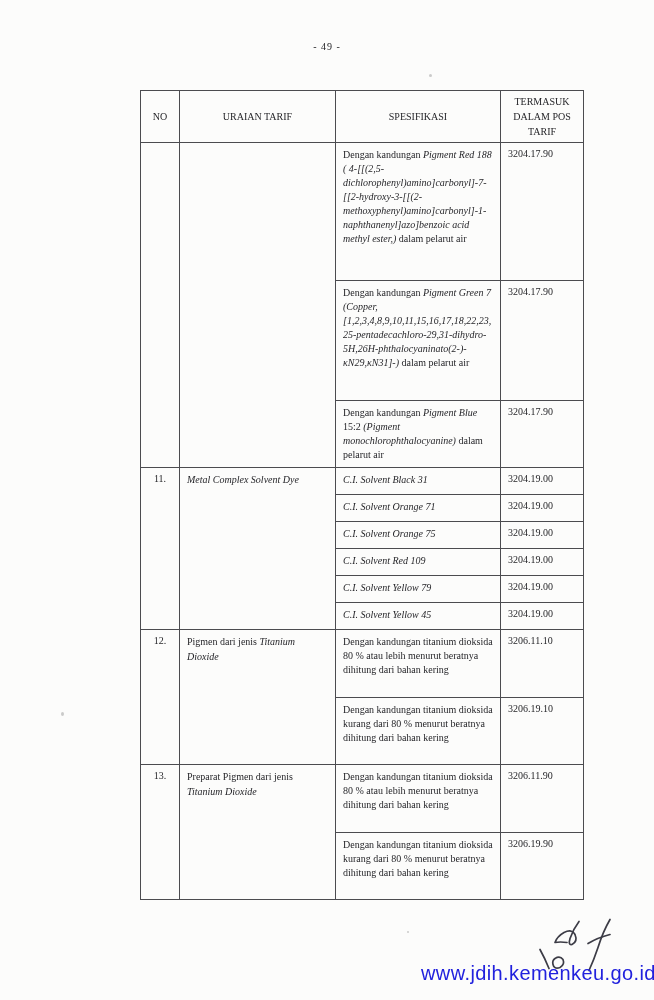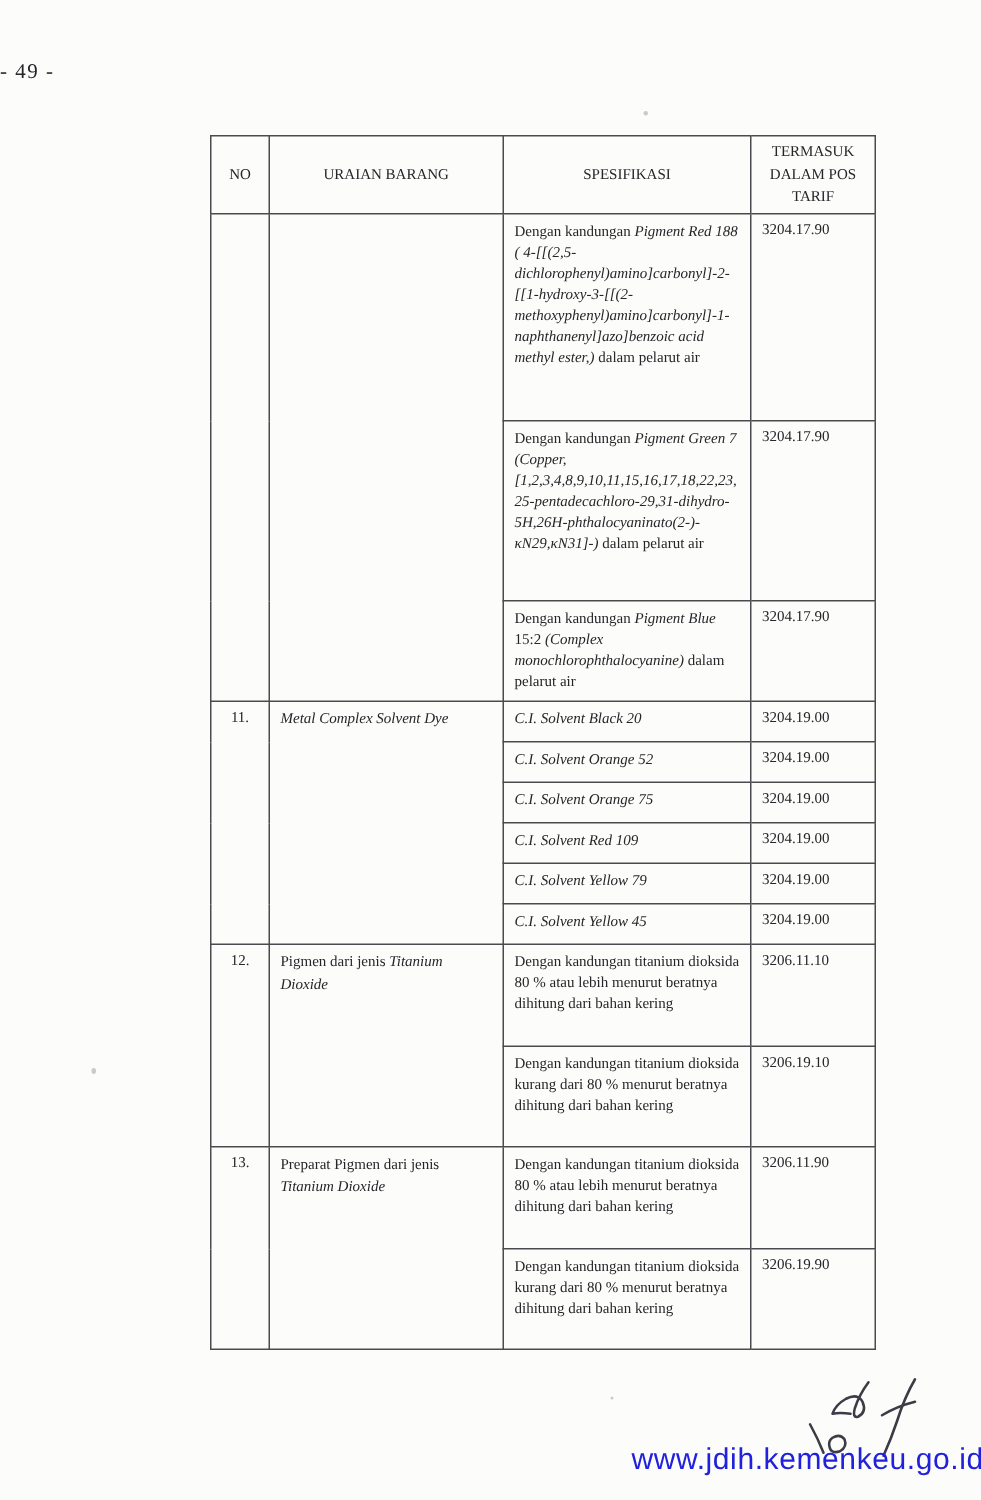--- a/index.html
+++ b/index.html
@@ -4,21 +4,21 @@
 <style>
   html,body{margin:0;padding:0;}
   body{
     width:654px;height:1000px;position:relative;overflow:hidden;
     background:#fcfcfb;
     font-family:"Liberation Serif", serif;
     color:#26262a;
   }
   .page-number{
     position:absolute;top:41px;left:0;width:654px;
-    text-align:left;font-size:14px;letter-spacing:1px;
+    text-align:center;font-size:10px;letter-spacing:1px;
   }
   table.tariff{
     position:absolute;left:140px;top:90px;width:443px;
     border-collapse:collapse;table-layout:fixed;
   }
   table.tariff th, table.tariff td{
     border:1px solid #4b4b4f;
     font-weight:normal;
     font-size:10px;
     vertical-align:top;
@@ -63,48 +63,48 @@
 <table class="tariff">
   <colgroup>
     <col style="width:39px">
       <col style="width:156px">
       <col style="width:165px">
       <col style="width:83px">
   </colgroup>
   <tbody>
       <tr class="rh-hdr">
     <th>NO</th>
-    <th>URAIAN BARANG</th>
+    <th>URAIAN TARIF</th>
     <th>SPESIFIKASI</th>
     <th>TERMASUK DALAM POS TARIF</th>
   </tr>
 
   <tr class="rh-1">
     <td class="no-cell" rowspan="3"></td>
     <td class="uraian-cell" rowspan="3"></td>
-    <td class="spec-cell"><span>Dengan kandungan </span><i>Pigment Red 188 ( 4-[[(2,5-dichlorophenyl)amino]carbonyl]-2-[[1-hydroxy-3-[[(2-methoxyphenyl)amino]carbonyl]-1-naphthanenyl]azo]benzoic acid methyl ester,)</i><span> dalam pelarut air</span></td>
+    <td class="spec-cell"><span>Dengan kandungan </span><i>Pigment Red 188 ( 4-[[(2,5-dichlorophenyl)amino]carbonyl]-7-[[2-hydroxy-3-[[(2-methoxyphenyl)amino]carbonyl]-1-naphthanenyl]azo]benzoic acid methyl ester,)</i><span> dalam pelarut air</span></td>
     <td class="pos-cell">3204.17.90</td>
   </tr>
   <tr class="rh-2">
     <td class="spec-cell"><span>Dengan kandungan </span><i>Pigment Green 7 (Copper, [1,2,3,4,8,9,10,11,15,16,17,18,22,23,25-pentadecachloro-29,31-dihydro-5H,26H-phthalocyaninato(2-)-κN29,κN31]-)</i><span> dalam pelarut air</span></td>
     <td class="pos-cell">3204.17.90</td>
   </tr>
   <tr class="rh-3">
-    <td class="spec-cell"><span>Dengan kandungan </span><i>Pigment Blue</i><span> 15:2 </span><i>(Complex monochlorophthalocyanine)</i><span> dalam pelarut air</span></td>
+    <td class="spec-cell"><span>Dengan kandungan </span><i>Pigment Blue</i><span> 15:2 </span><i>(Pigment monochlorophthalocyanine)</i><span> dalam pelarut air</span></td>
     <td class="pos-cell">3204.17.90</td>
   </tr>
 
   <tr class="rh-s">
     <td class="no-cell" rowspan="6">11.</td>
     <td class="uraian-cell" rowspan="6"><i>Metal Complex Solvent Dye</i></td>
-    <td class="spec-cell"><i>C.I. Solvent Black 20</i></td>
+    <td class="spec-cell"><i>C.I. Solvent Black 31</i></td>
     <td class="pos-cell">3204.19.00</td>
   </tr>
   <tr class="rh-s">
-    <td class="spec-cell"><i>C.I. Solvent Orange 52</i></td>
+    <td class="spec-cell"><i>C.I. Solvent Orange 71</i></td>
     <td class="pos-cell">3204.19.00</td>
   </tr>
   <tr class="rh-s">
     <td class="spec-cell"><i>C.I. Solvent Orange 75</i></td>
     <td class="pos-cell">3204.19.00</td>
   </tr>
   <tr class="rh-s">
     <td class="spec-cell"><i>C.I. Solvent Red 109</i></td>
     <td class="pos-cell">3204.19.00</td>
   </tr>

